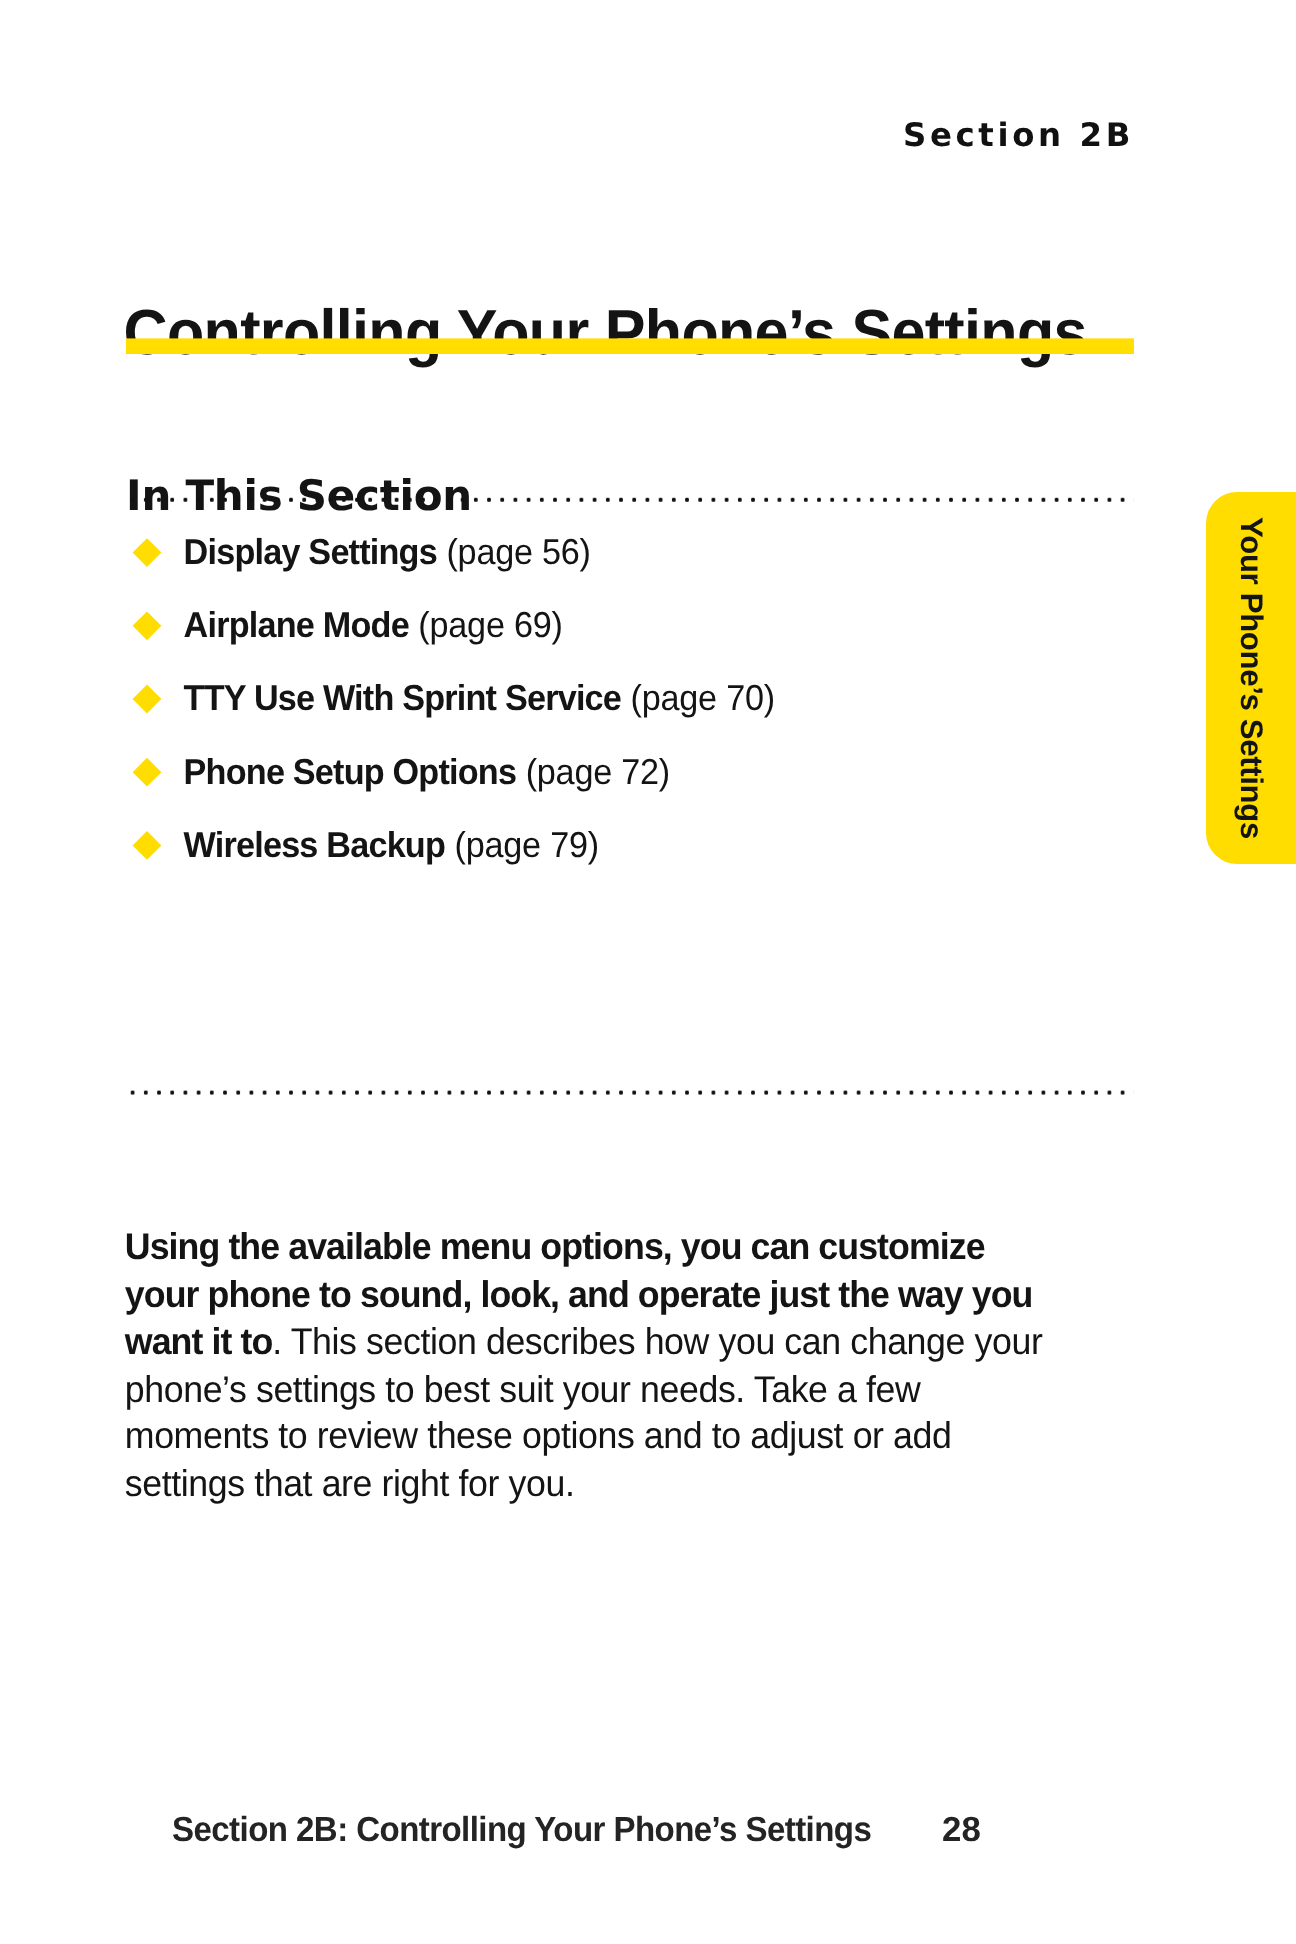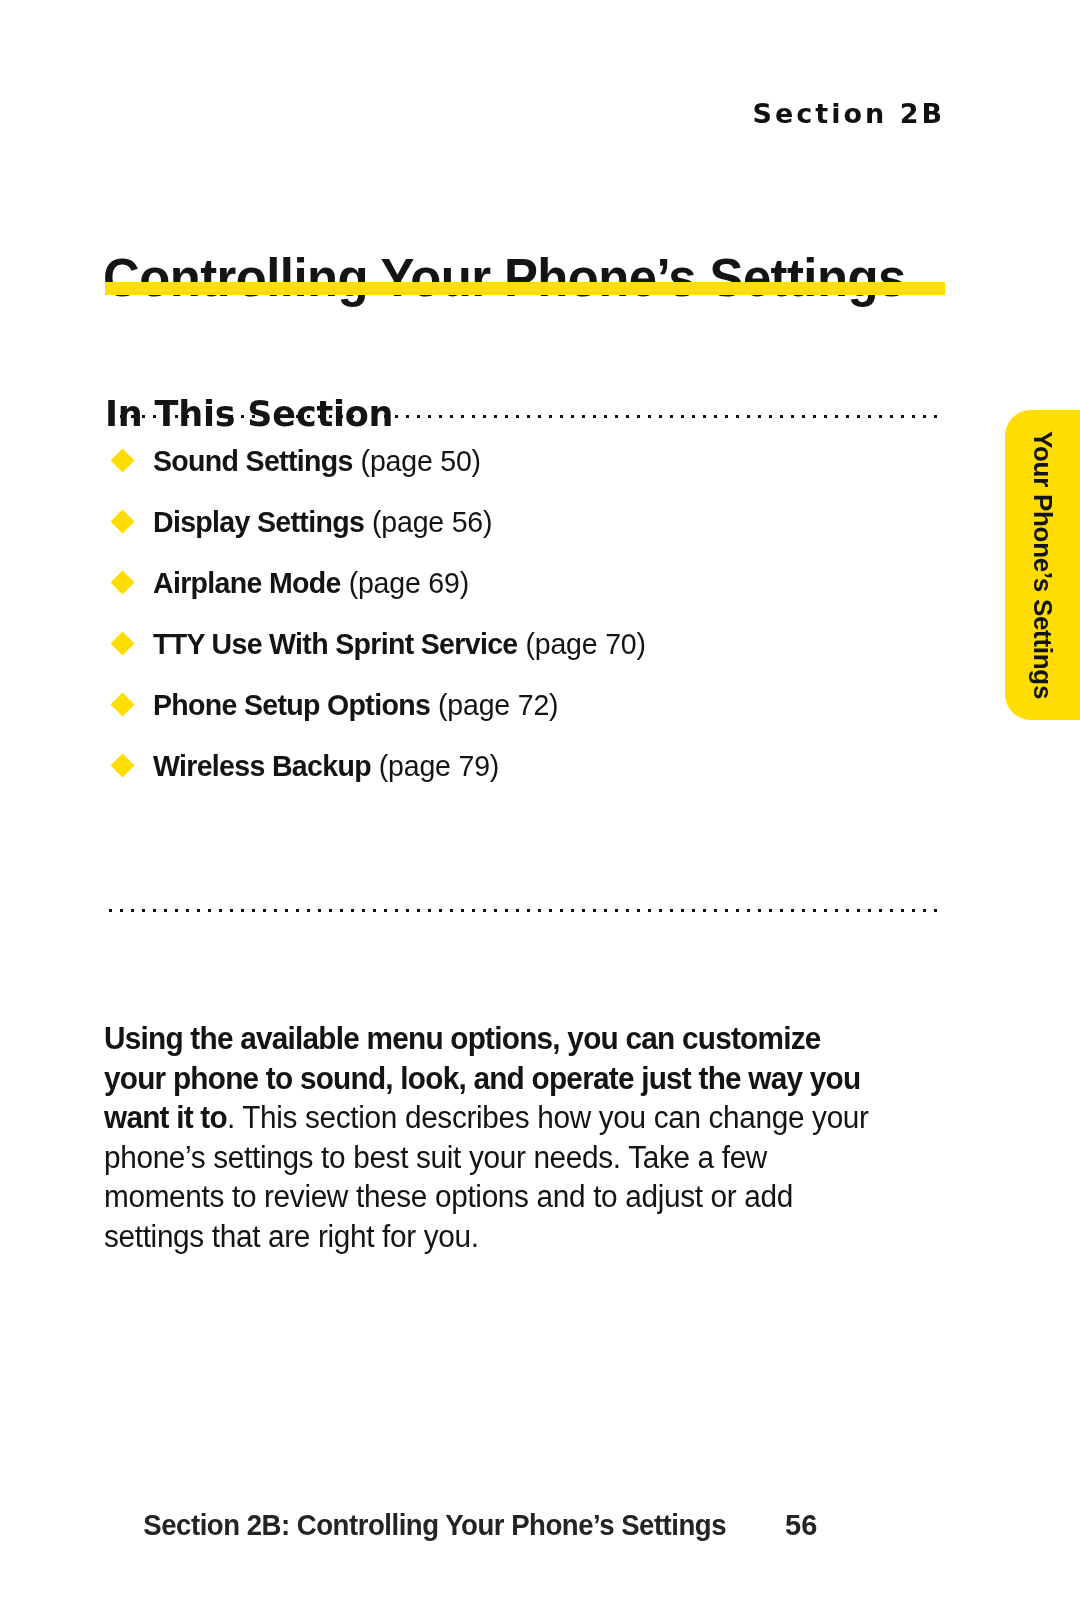--- a/index.html
+++ b/index.html
@@ -211,24 +211,20 @@
 
   <div class="title-rule"></div>
 
   <h2 class="section-label">In This Section</h2>
 
   <div class="dotted-rule top"></div>
 
   <div class="toc-list">
     <div class="toc-item">
       <span class="toc-bullet"></span>
-      <span class="toc-text"><span class="t-label">Sound Settings</span> <span class="t-page">(page 50)</span></span>
-    </div>
-    <div class="toc-item">
-      <span class="toc-bullet"></span>
       <span class="toc-text"><span class="t-label">Display Settings</span> <span class="t-page">(page 56)</span></span>
     </div>
     <div class="toc-item">
       <span class="toc-bullet"></span>
       <span class="toc-text"><span class="t-label">Airplane Mode</span> <span class="t-page">(page 69)</span></span>
     </div>
     <div class="toc-item">
       <span class="toc-bullet"></span>
       <span class="toc-text"><span class="t-label">TTY Use With Sprint Service</span> <span class="t-page">(page 70)</span></span>
     </div>
@@ -245,16 +241,16 @@
   <div class="dotted-rule bottom"></div>
 
   <div class="side-tab">
     <div class="side-tab-label">Your Phone’s Settings</div>
   </div>
 
   <p class="body-copy"><span class="lead">Using the available menu options, you can customize your phone to sound, look, and operate just the way you want it to</span><span class="rest">. This section describes how you can change your phone’s settings to best suit your needs. Take a few moments to review these options and to adjust or add settings that are right for you.</span></p>
 
   <div class="footer">
     <span class="footer-title">Section 2B: Controlling Your Phone’s Settings</span>
-    <span class="footer-page">56</span>
+    <span class="footer-page">28</span>
   </div>
 
 </div>
 
 </body></html>

